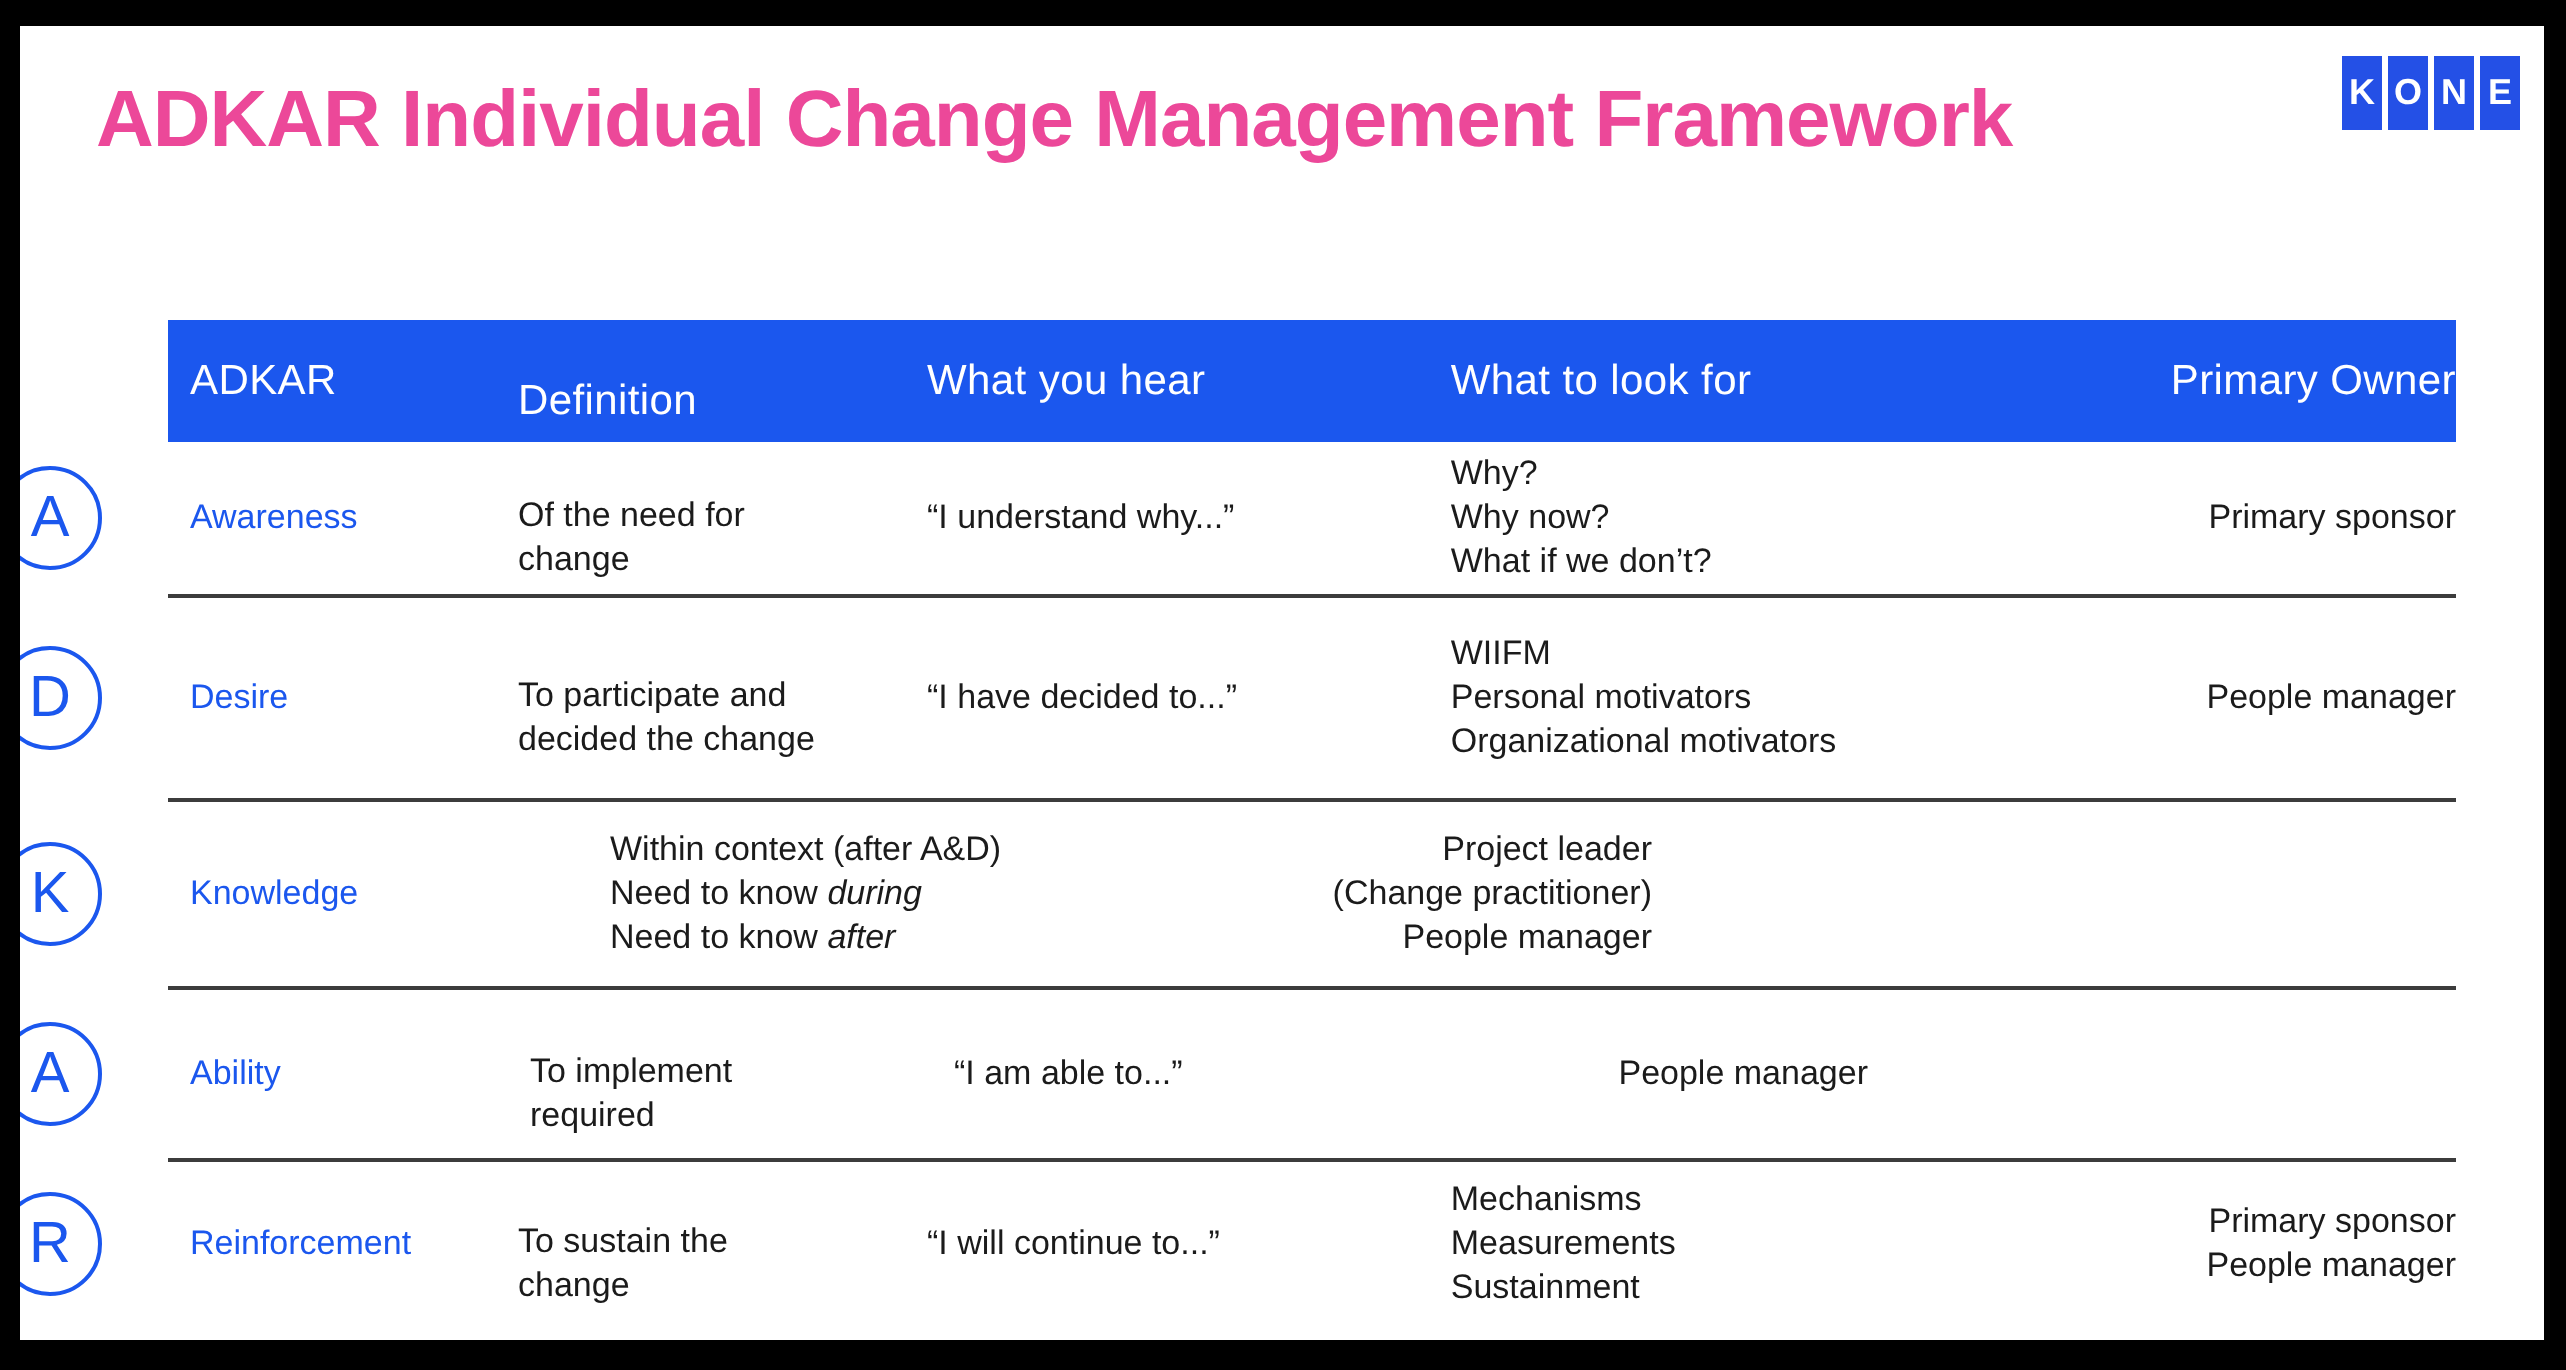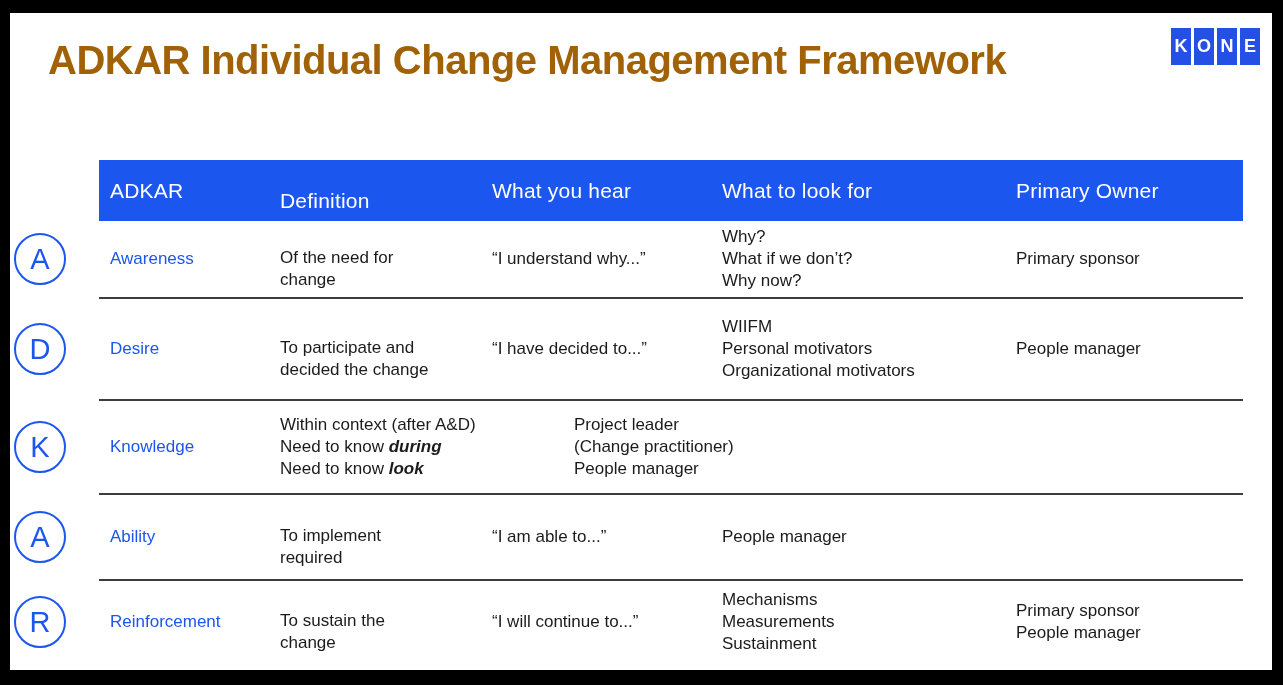--- a/index.html
+++ b/index.html
@@ -21,54 +21,54 @@
     background:#fff;
     border:solid #000;
     border-width:13px 11px 15px 10px;
     overflow:hidden;
   }
   .title{
     margin:25px 0 0 38px;
     font-size:40px;
     font-weight:700;
     letter-spacing:-0.5px;
-    color:#a16207;
+    color:#ec4899;
     white-space:nowrap;
   }
   .logo{
     position:absolute;
     top:15px;right:12px;
     display:flex;gap:3px;
   }
   .logo-tile{
     width:20px;height:37px;
     background:var(--logo-blue);
     color:#fff;
     display:flex;align-items:center;justify-content:center;
     font-weight:700;font-size:18px;
   }
   .table{
     position:absolute;
-    left:89px;top:147px;
+    left:74px;top:147px;
     width:1144px;
   }
   .thead{
     display:flex;
     align-items:center;
     height:61px;
     background:var(--accent);
     color:#fff;
     font-size:21px;
     letter-spacing:0.2px;
   }
   .c1{width:181px;padding-left:11px;}
   .c2{width:212px;margin-top:20px;}
   .c3{width:230px;}
-  .c4{width:294px;}
-  .c5{width:227px;}
+  .c4{width:294px;margin-left:40px;}
+  .c5{width:227px;text-align:right;}
   .row{
     position:relative;
     display:flex;
     align-items:center;
     border-bottom:2px solid var(--separator);
     font-size:17px;
     line-height:22px;
   }
   #rows .row:nth-child(1){min-height:78px;}
   #rows .row:nth-child(2){min-height:102px;}
@@ -82,21 +82,21 @@
     transform:translateY(-50%);
     width:52px;height:52px;
     border:2px solid var(--accent);
     border-radius:50%;
     display:flex;align-items:center;justify-content:center;
     color:var(--accent);
     font-size:29px;
   }
   .row-name{color:var(--accent);}
   .line{min-height:22px;}
-  .cell i{font-style:italic;font-weight:bold;}
+  .cell i{font-style:italic;}
 </style>
 </head>
 <body>
 
 <div class="frame">
   <div class="title">ADKAR Individual Change Management Framework</div>
 
   <div class="logo">
       <div class="logo-tile">K</div>
       <div class="logo-tile">O</div>
@@ -118,22 +118,22 @@
             <span>A</span>
           </div>
     <div class="c1 cell row-name">Awareness</div>
     <div class="c2 cell">
             <div class="line">Of the need for</div>
             <div class="line">change</div>
           </div>
     <div class="c3 cell">“I understand why...”</div>
     <div class="c4 cell">
             <div class="line">Why?</div>
+            <div class="line">Why now?</div>
             <div class="line">What if we don’t?</div>
-            <div class="line">Why now?</div>
           </div>
     <div class="c5 cell">
             <div class="line">Primary sponsor</div>
           </div>
   </div>
 
   <div class="row">
     <div class="badge">
             <span>D</span>
           </div>
@@ -154,21 +154,21 @@
   </div>
 
   <div class="row">
     <div class="badge">
             <span>K</span>
           </div>
     <div class="c1 cell row-name">Knowledge</div>
     <div class="c4 cell">
             <div class="line">Within context (after A&amp;D)</div>
             <div class="line">Need to know <i>during</i></div>
-            <div class="line">Need to know <i>look</i></div>
+            <div class="line">Need to know <i>after</i></div>
           </div>
     <div class="c5 cell">
             <div class="line">Project leader</div>
             <div class="line">(Change practitioner)</div>
             <div class="line">People manager</div>
           </div>
   </div>
 
   <div class="row">
     <div class="badge">

